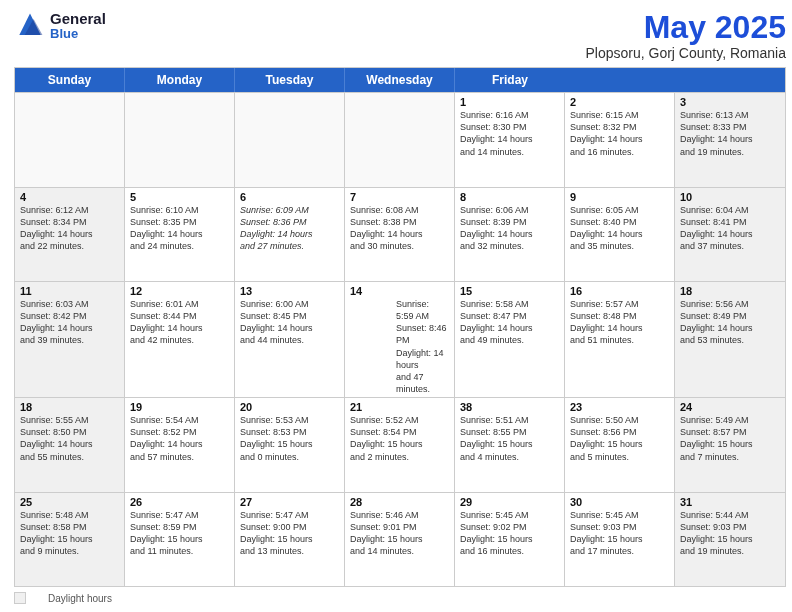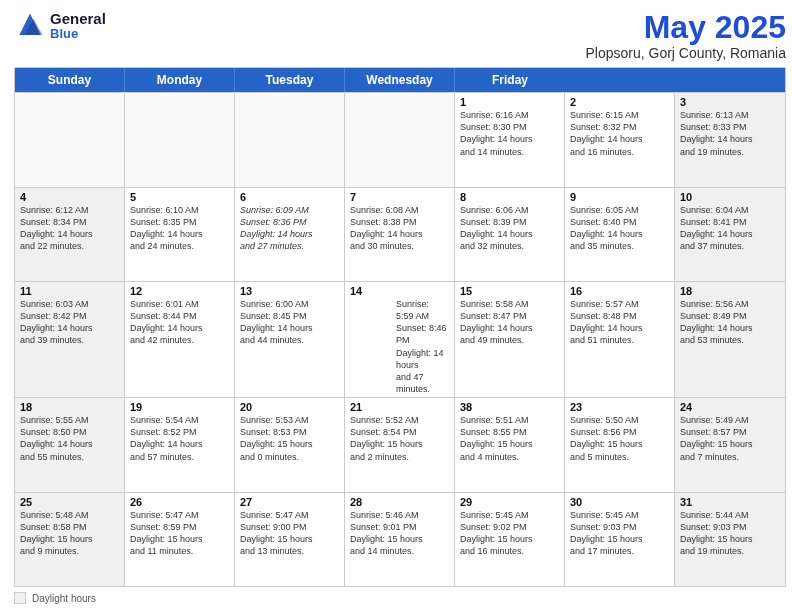--- a/index.html
+++ b/index.html
@@ -109,21 +109,21 @@
       margin-bottom: 1px;
     }
     .cell-info {
       font-size: 9px;
       color: #333;
       line-height: 1.35;
     }
     .footer {
       display: flex;
       align-items: center;
-      gap: 6px;
+      gap: 22px;
       margin-top: 5px;
       font-size: 10px;
       color: #555;
     }
     .legend-box {
       width: 12px;
       height: 12px;
       background: #f0f0f0;
       border: 1px solid #ccc;
       display: inline-block;

